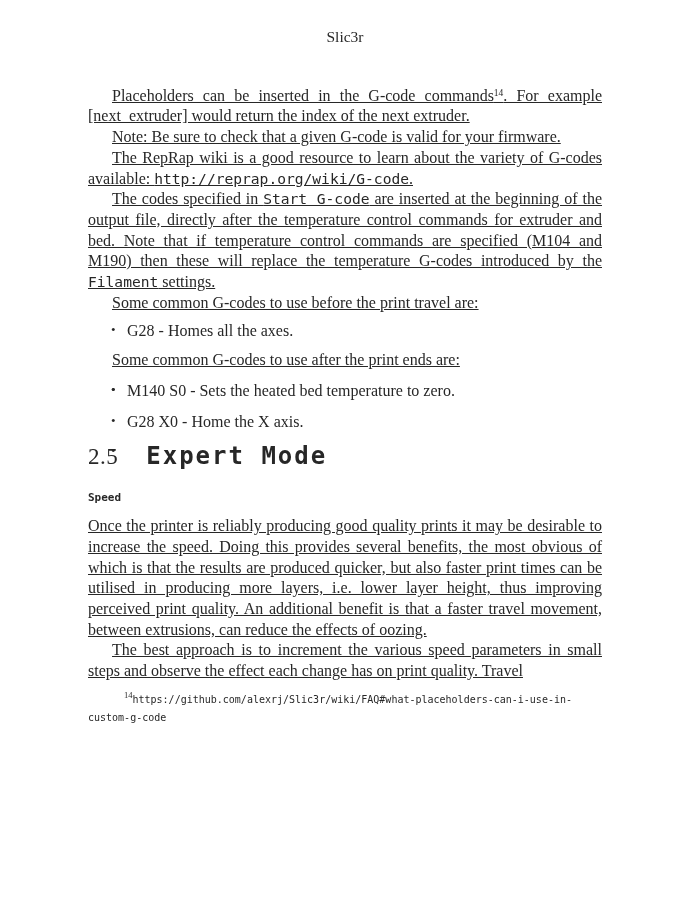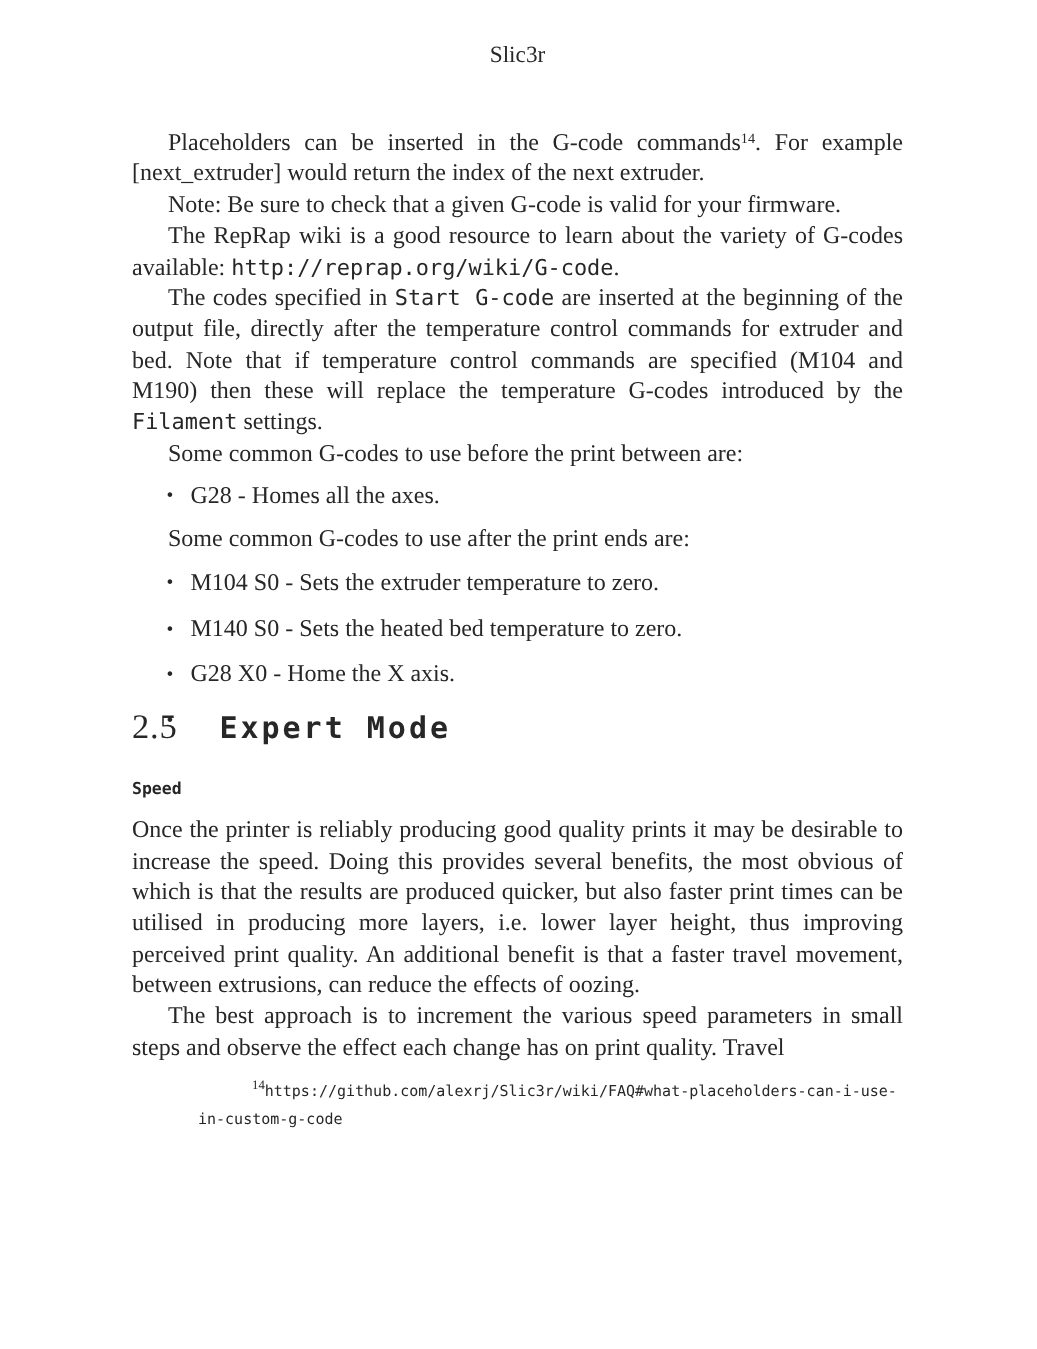--- a/index.html
+++ b/index.html
@@ -5,34 +5,34 @@
   * { margin:0; padding:0; box-sizing:border-box; }
   html,body { background:#ffffff; }
   .page {
     position:relative; width:691px; height:790px; overflow:hidden;
     background:#ffffff; color:#272727;
     font-family:"Liberation Serif", serif; font-size:16px; line-height:20.7px;
   }
   .content { position:absolute; left:88px; top:0; width:514px; }
   .running-header { margin-top:27px; text-align:center; font-size:15.5px; }
   .body-start { margin-top:38px; }
-  p.para { text-align:justify; }
+  p.para { text-align:justify;text-decoration:underline; }
   p.indent { text-indent:24px; }
   .mono { font-family:"DejaVu Sans Mono", monospace; font-size:14.6px; }
   sup.fnref { font-size:9.5px; line-height:0; vertical-align:5px; }
   ul.bullets { list-style:none; margin:8px 0; padding-left:39px; }
   ul.bullets li { position:relative; text-align:justify; }
   ul.bullets li + li { margin-top:10px; }
   .bullet { position:absolute; left:-16px; top:-1px; font-size:13px; color:#272727; }
   h2.section { margin-top:9px; font-weight:normal; line-height:28px; white-space:nowrap; }
   h2.section .sec-num { font-family:"Liberation Serif", serif; font-size:23px; font-weight:400; margin-right:28px; letter-spacing:0.5px;text-align:right; }
-  h2.section .sec-title { font-family:"DejaVu Sans Mono", monospace; font-size:20px; font-weight:700; letter-spacing:2px; }
+  h2.section .sec-title { font-family:"DejaVu Sans Mono", monospace; font-size:24px; font-weight:700; letter-spacing:2px; }
   h3.subsection { margin-top:17px; font-family:"DejaVu Sans Mono", monospace; font-size:11px; font-weight:700; line-height:19px; }
   p.after-sub { margin-top:9px; }
-  .footnote { margin-top:5px; text-indent:36px; line-height:17px; text-align:left;margin-left:44px; }
+  .footnote { margin-top:5px; text-indent:36px; line-height:17px; text-align:left; }
   .footnote .fn-marker { font-family:"Liberation Serif", serif; font-size:8.5px; vertical-align:4.5px; }
   .footnote .fn-url { font-family:"DejaVu Sans Mono", monospace; font-size:10px; color:#272727; text-decoration:none; }
   .page-number { position:absolute; left:0; right:0; top:843px; text-align:center; font-size:18px; }
 </style>
 </head>
 <body>
 
 <div class="page">
   <div class="content">
 
@@ -41,30 +41,30 @@
     <div class="body-start">
 
       <p class="para indent"><span>Placeholders can be inserted in the G-code commands</span><sup class="fnref">14</sup><span>. For example [next_extruder] would return the index of the next extruder.</span></p>
 
       <p class="para indent">Note: Be sure to check that a given G-code is valid for your firmware.</p>
 
       <p class="para indent"><span>The RepRap wiki is a good resource to learn about the variety of G-codes available: </span><span class="mono">http://reprap.org/wiki/G-code</span><span>.</span></p>
 
       <p class="para indent"><span>The codes specified in </span><span class="mono">Start G-code</span><span> are inserted at the beginning of the output file, directly after the temperature control commands for extruder and bed. Note that if temperature control commands are specified (M104 and M190) then these will replace the temperature G-codes introduced by the </span><span class="mono">Filament</span><span> settings.</span></p>
 
-      <p class="para indent">Some common G-codes to use before the print between are:</p>
+      <p class="para indent">Some common G-codes to use before the print travel are:</p>
 
       <ul class="bullets">
         <li><span class="bullet">•</span><span>G28 - Homes all the axes.</span></li>
       </ul>
 
       <p class="para indent">Some common G-codes to use after the print ends are:</p>
 
       <ul class="bullets">
-        <li><span class="bullet">•</span><span>M104 S0 - Sets the extruder temperature to zero.</span></li>
+        <li><span class="bullet">•</span></li>
         <li><span class="bullet">•</span><span>M140 S0 - Sets the heated bed temperature to zero.</span></li>
         <li><span class="bullet">•</span><span>G28 X0 - Home the X axis.</span></li>
         <li><span class="bullet">•</span></li>
       </ul>
 
       <h2 class="section"><span class="sec-num">2.5</span><span class="sec-title">Expert Mode</span></h2>
 
       <h3 class="subsection">Speed</h3>
 
       <p class="para after-sub">Once the printer is reliably producing good quality prints it may be desirable to increase the speed. Doing this provides several benefits, the most obvious of which is that the results are produced quicker, but also faster print times can be utilised in producing more layers, i.e. lower layer height, thus improving perceived print quality. An additional benefit is that a faster travel movement, between extrusions, can reduce the effects of oozing.</p>

